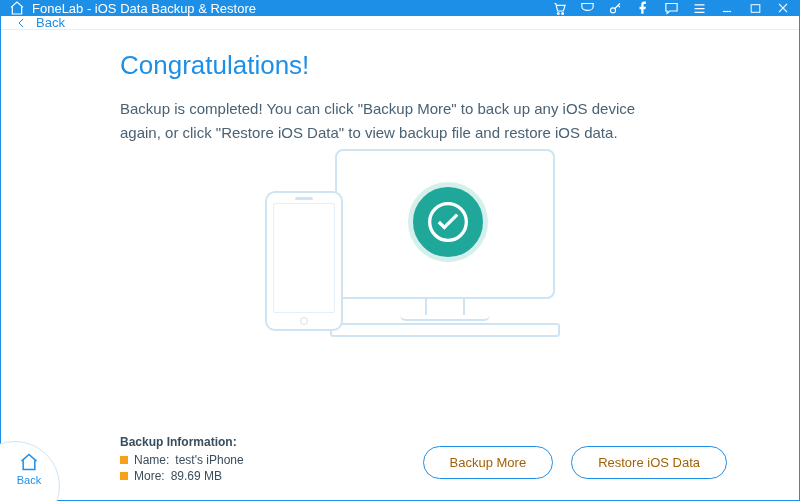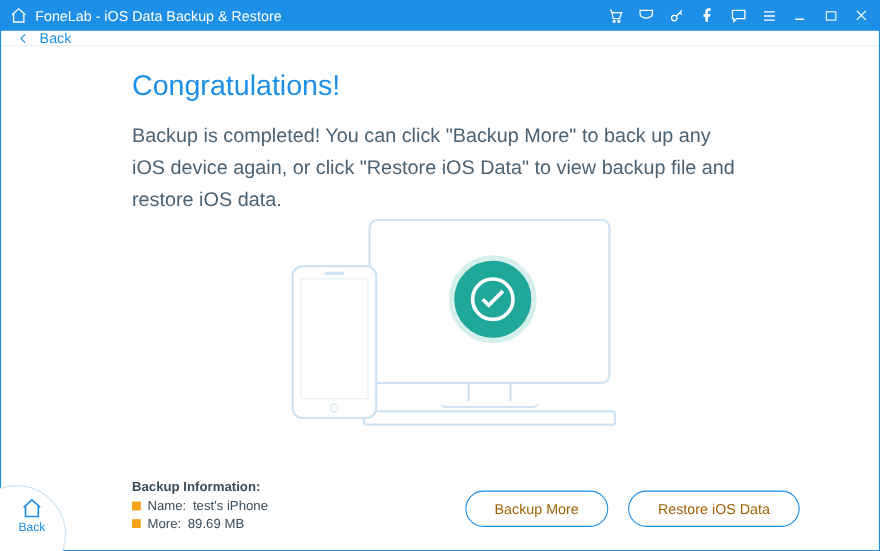--- a/index.html
+++ b/index.html
@@ -4,21 +4,21 @@
 <style>
   * { box-sizing: border-box; margin: 0; padding: 0; }
   body {
     width: 800px; height: 501px;
     font-family: "Segoe UI", Arial, sans-serif;
     background: #fff;
     overflow: hidden;
     position: relative;
   }
   .titlebar {
-    height: 28px;
+    height: 16px;
     background: #1e8fe6;
     display: flex;
     align-items: center;
     color: #fff;
     padding: 0 8px;
   }
   .titlebar .home-ico {
     width: 18px; height: 18px;
     display: inline-flex; align-items: center; justify-content: center;
     margin-right: 6px;
@@ -52,21 +52,21 @@
     padding: 20px 120px 0 120px;
   }
   .heading {
     color: #1e8fe6;
     font-size: 26px;
     font-weight: 400;
     margin-bottom: 16px;
   }
   .desc {
     color: #4a6274;
-    font-size: 18px;
+    font-size: 15px;
     line-height: 1.6;
     margin-bottom: 4px;
   }
   .illustration {
     width: 330px; height: 190px;
     margin: 0 auto 18px auto;
     position: relative;
   }
   .monitor {
     position: absolute;

